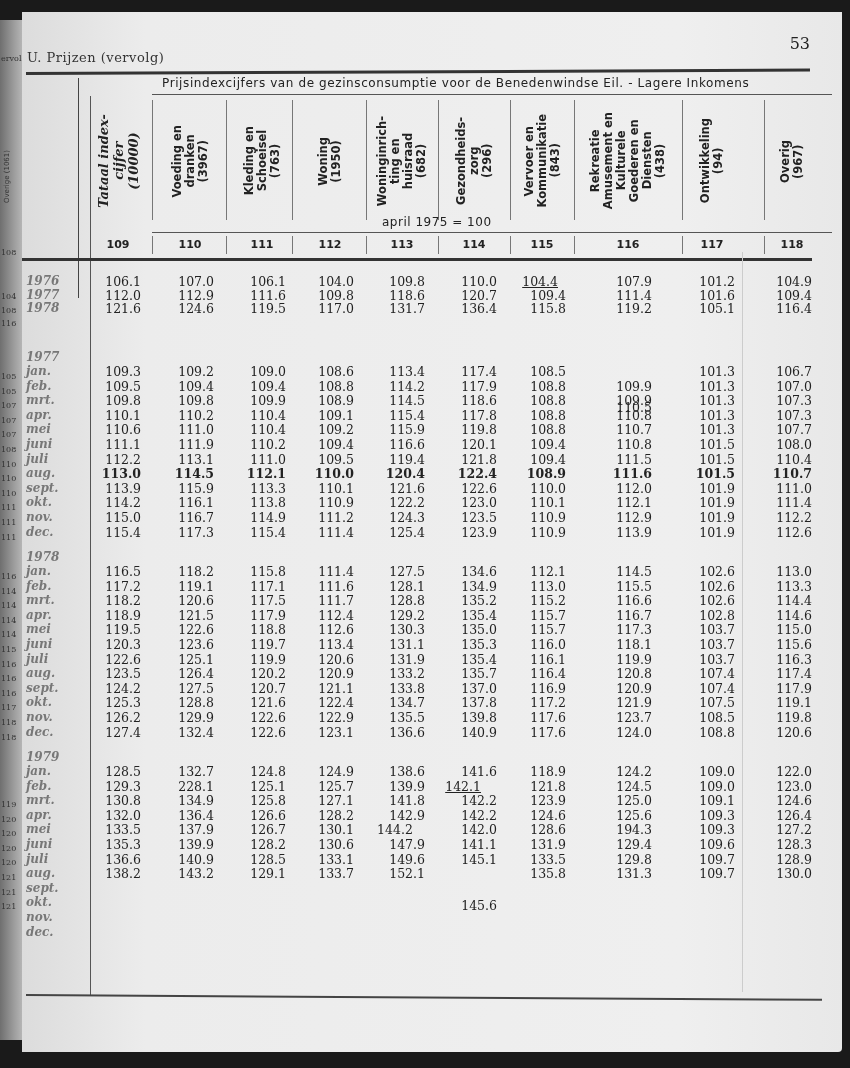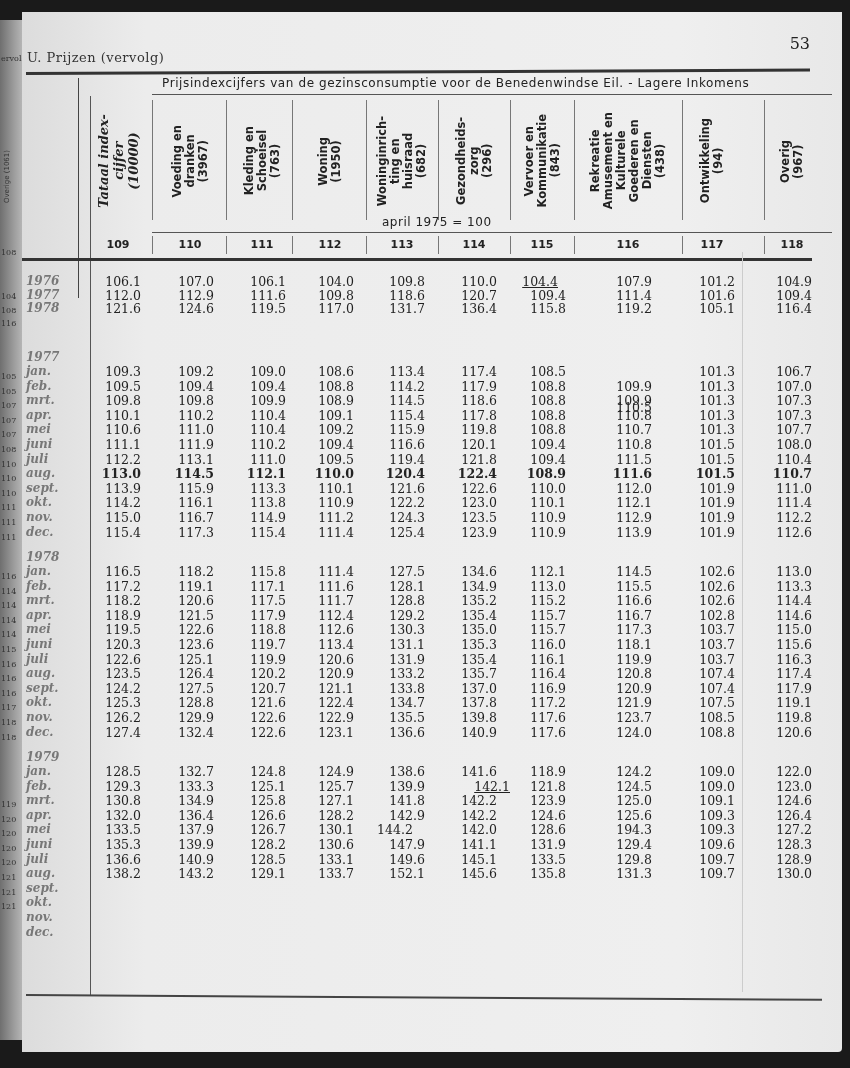--- a/index.html
+++ b/index.html
@@ -623,25 +623,25 @@
         <span class="cell" style="left: 343px;">138.6</span>
         <span class="cell" style="left: 415px;">141.6</span>
         <span class="cell" style="left: 484px;">118.9</span>
         <span class="cell" style="left: 570px;">124.2</span>
         <span class="cell" style="left: 653px;">109.0</span>
         <span class="cell" style="left: 730px;">122.0</span>
       </div>
       <div class="row" style="top: 766.6px;">
         <span class="lbl">feb.</span>
         <span class="cell" style="left: 59px;">129.3</span>
-        <span class="cell" style="left: 132px;">133.3</span>
+        <span class="cell" style="left: 132px;">228.1</span>
         <span class="cell" style="left: 204px;">125.1</span>
         <span class="cell" style="left: 272px;">125.7</span>
         <span class="cell" style="left: 343px;">139.9</span>
-        <span class="cell" style="left: 428px; text-decoration: underline;">142.1</span>
+        <span class="cell" style="left: 399px; text-decoration: underline;">142.1</span>
         <span class="cell" style="left: 484px;">121.8</span>
         <span class="cell" style="left: 570px;">124.5</span>
         <span class="cell" style="left: 653px;">109.0</span>
         <span class="cell" style="left: 730px;">123.0</span>
       </div>
       <div class="row" style="top: 781.2px;">
         <span class="lbl">mrt.</span>
         <span class="cell" style="left: 59px;">130.8</span>
         <span class="cell" style="left: 132px;">134.9</span>
         <span class="cell" style="left: 204px;">125.8</span>
@@ -705,21 +705,21 @@
         <span class="cell" style="left: 653px;">109.7</span>
         <span class="cell" style="left: 730px;">128.9</span>
       </div>
       <div class="row" style="top: 854.2px;">
         <span class="lbl">aug.</span>
         <span class="cell" style="left: 59px;">138.2</span>
         <span class="cell" style="left: 132px;">143.2</span>
         <span class="cell" style="left: 204px;">129.1</span>
         <span class="cell" style="left: 272px;">133.7</span>
         <span class="cell" style="left: 343px;">152.1</span>
-        <span class="cell" style="left: 415px;">145.6</span>
+        <span class="cell" style="left: 415px; margin-top: 32px;">145.6</span>
         <span class="cell" style="left: 484px;">135.8</span>
         <span class="cell" style="left: 570px;">131.3</span>
         <span class="cell" style="left: 653px;">109.7</span>
         <span class="cell" style="left: 730px;">130.0</span>
       </div>
       <div class="row" style="top: 868.8px;">
         <span class="lbl">sept.</span>
         <span class="cell" style="left: 59px;"></span>
         <span class="cell" style="left: 132px;"></span>
         <span class="cell" style="left: 204px;"></span>

